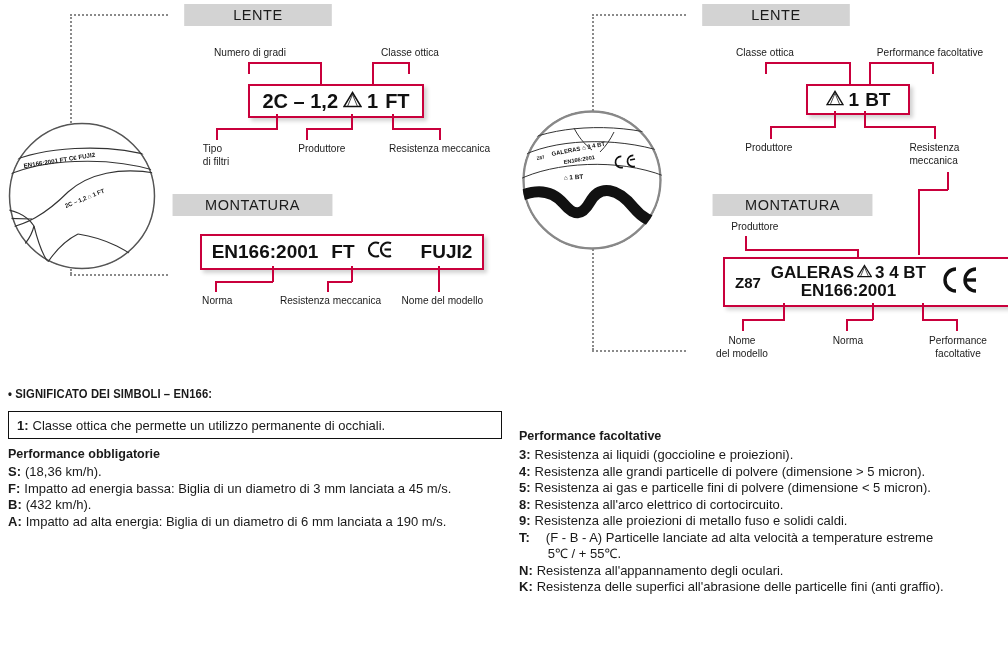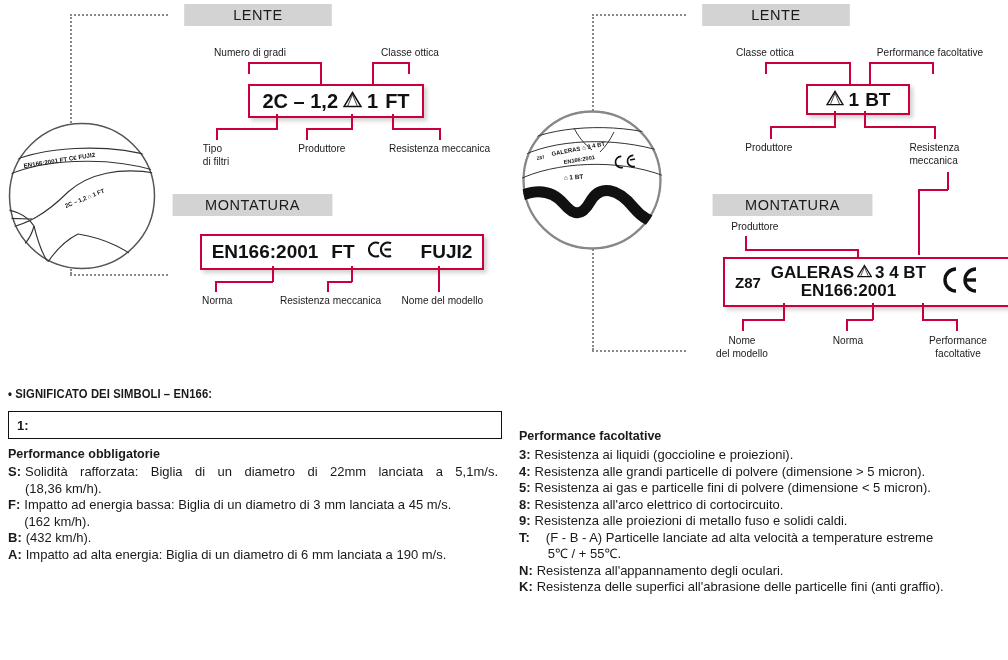--- a/index.html
+++ b/index.html
@@ -367,37 +367,36 @@
   </div>
   <div class="lbl c" style="left:908px;top:334px;width:100px;">
     <div>Performance</div>
     <div>facoltative</div>
   </div>
 
   <div class="secTitle" style="left:8px;top:387px;">• SIGNIFICATO DEI SIMBOLI – EN166:</div>
 
   <div class="optbox" style="left:8px;top:411px;width:484px;height:26px;">
     <span class="k">1:</span>
+    <span>Classe ottica che permette un utilizzo permanente di occhiali.</span>
   </div>
 
   <div class="blkhead" style="left:8px;top:446px;">Performance obbligatorie</div>
 
   <div class="listWrap" style="left:8px;top:464px;width:490px;">
     <div class="li">
       <span class="k">S:</span>
       <span class="v">
-        <span class="just" style="display:block;text-align:justify;text-align-last:justify;">Solidità rafforzata: Biglia di un diametro di 22mm lanciata a 5,1m/s.</span>
         <span class="cont">(18,36 km/h).</span>
       </span>
     </div>
     <div class="li">
       <span class="k">F:</span>
       <span class="v">
         <span style="display:block;">Impatto ad energia bassa: Biglia di un diametro di 3 mm lanciata a 45 m/s.</span>
-        <span class="cont">(162 km/h).</span>
       </span>
     </div>
     <div class="li">
       <span class="k">B:</span>
       <span class="v">
         <span class="cont">(432 km/h).</span>
       </span>
     </div>
     <div class="li">
       <span class="k">A:</span>

